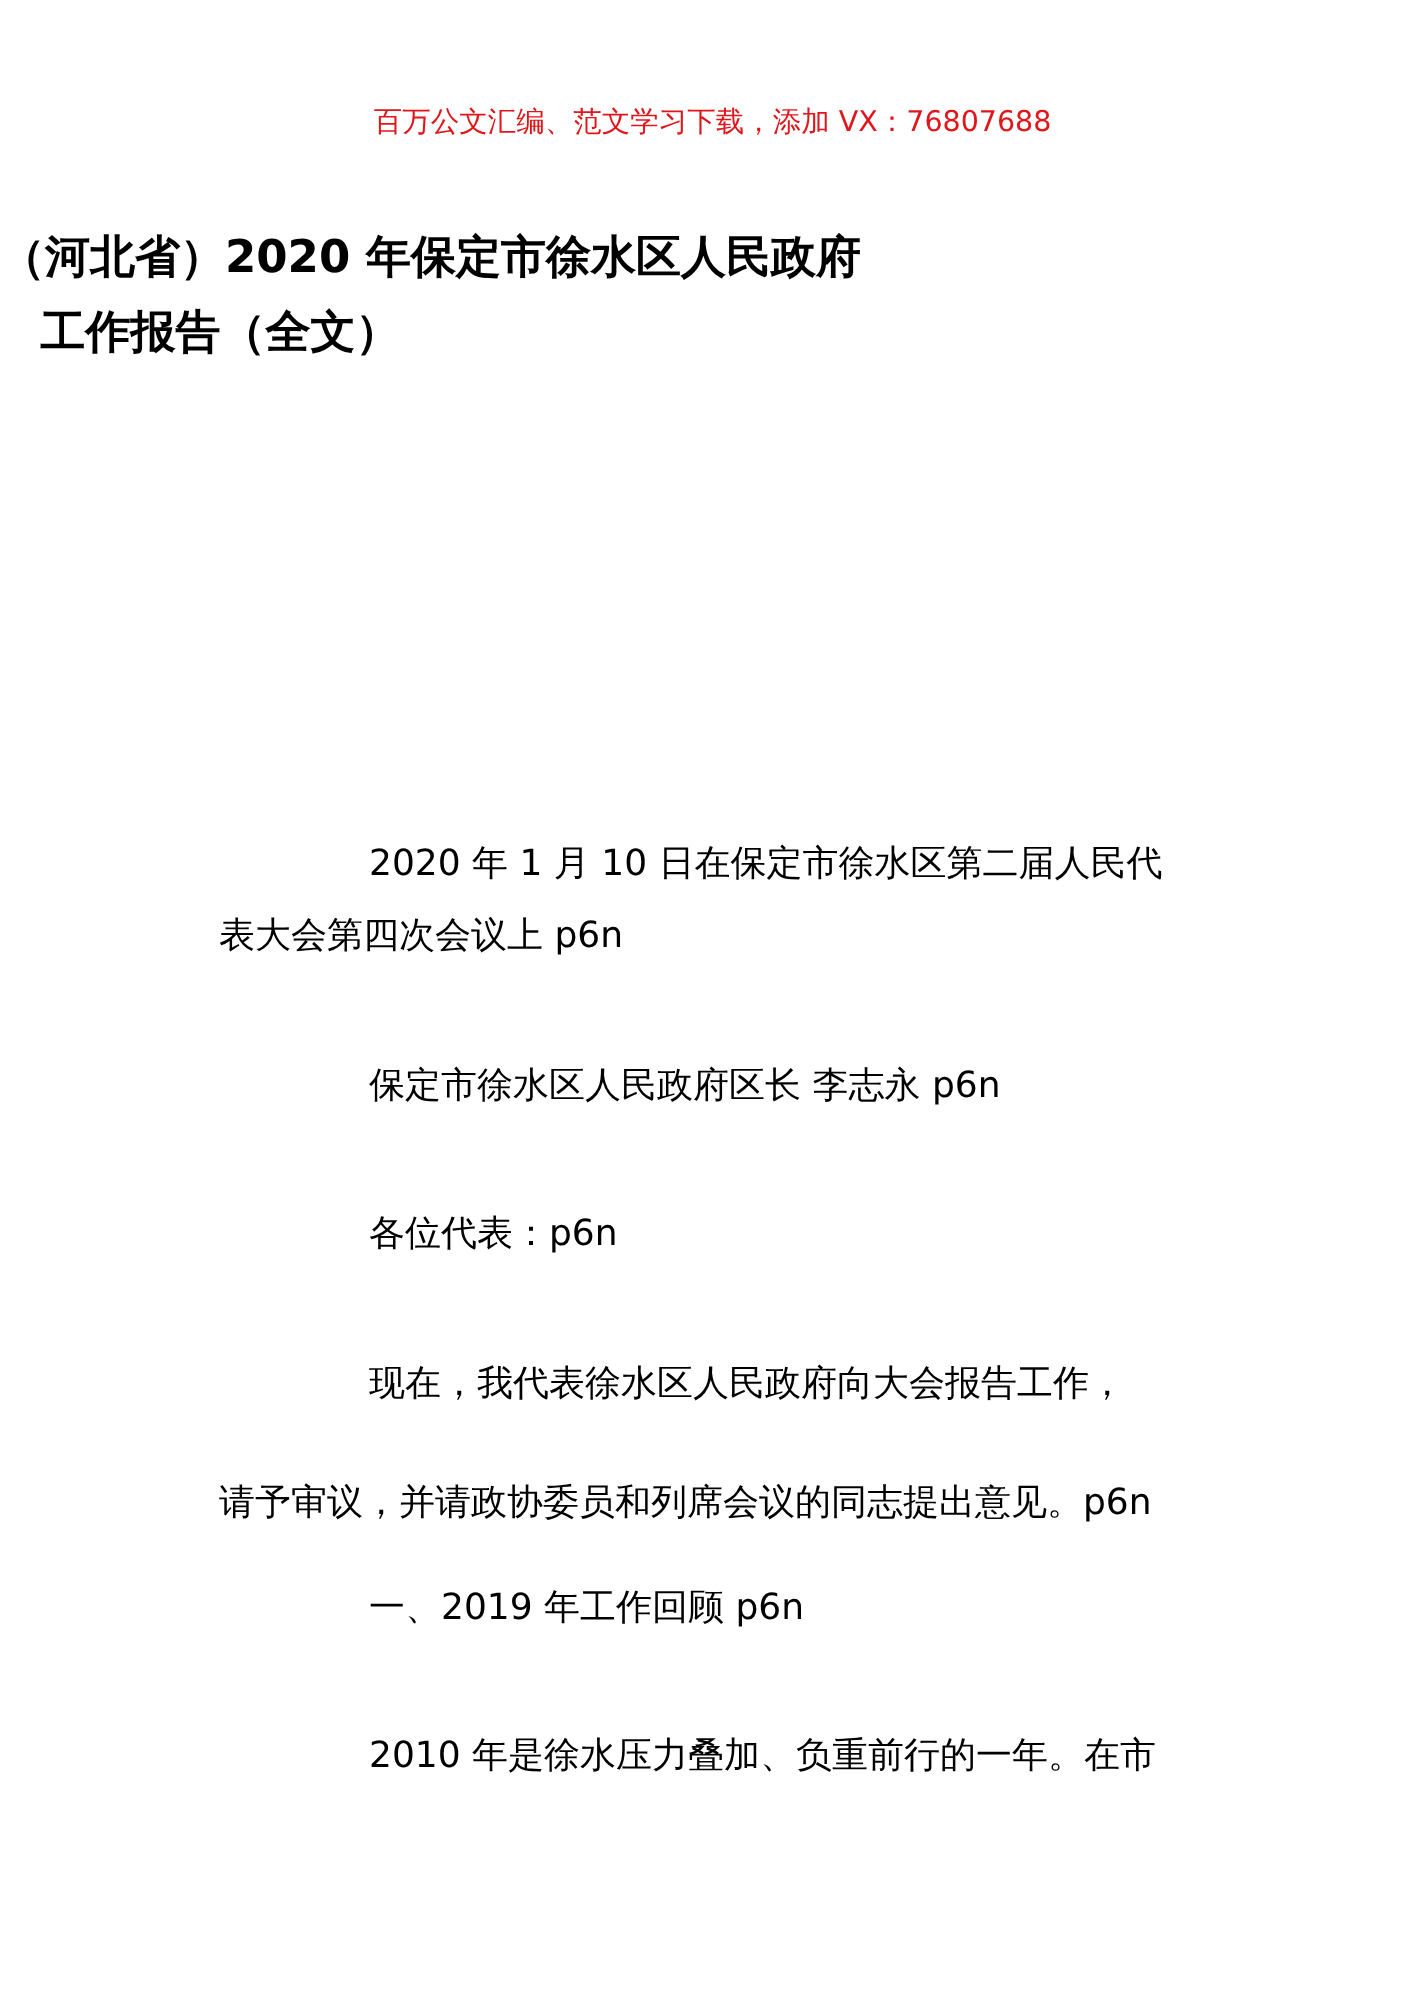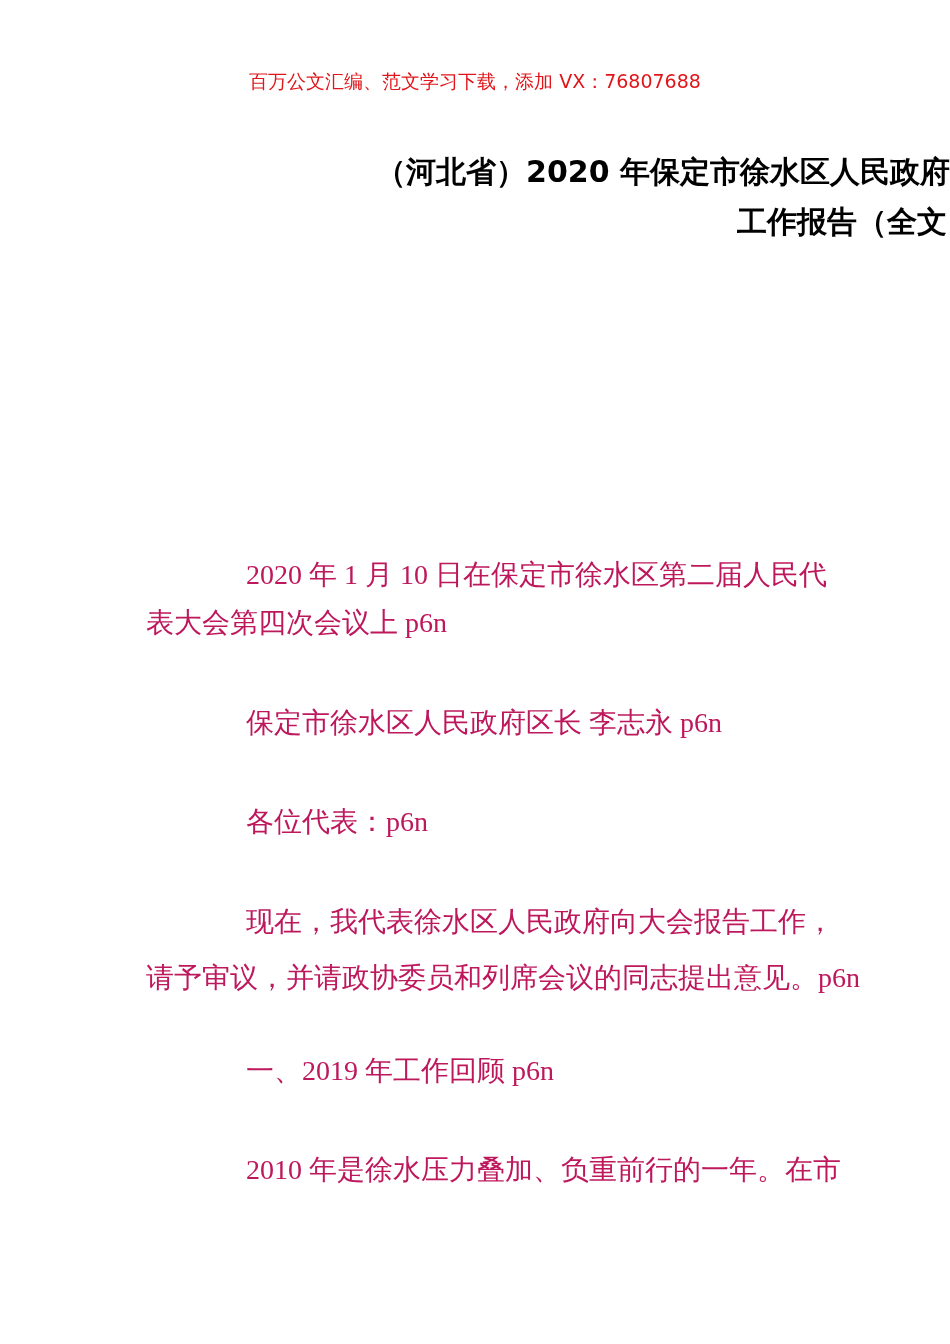--- a/index.html
+++ b/index.html
@@ -31,37 +31,36 @@
       text-align: center;
       font-size: 19px;
       line-height: 26px;
       color: #e0161b;
       letter-spacing: 0px;
     }
     .title {
       position: absolute;
       left: 0;
       width: 950px;
-      text-align: right;
+      text-align: left;
       font-size: 30px;
       font-weight: bold;
       line-height: 40px;
       color: #000000;
     }
     .title.l1 { top: 152px; }
     .title.l2 { top: 202px; padding-left: 27px; }
     .para {
       position: absolute;
       left: 146px;
       width: 665px;
-      font-size: 28px;
+      font-size: 24px;
       line-height: 48px;
-      color: #be185d;
+      color: #000000;
       white-space: nowrap;
-      font-family: Liberation Serif, serif;
     }
     .para .indent {
       display: inline-block;
       width: 100px;
     }
   </style>
 </head>
 <body>
 
 <div class="page">
@@ -72,19 +71,19 @@
   <div class="title l2">工作报告（全文）</div>
 
   <div class="para" style="top:551px;"><span class="indent"></span><span>2020 年 1 月 10 日在保定市徐水区第二届人民代</span></div>
   <div class="para" style="top:599px;">表大会第四次会议上 p6n</div>
 
   <div class="para" style="top:699px;"><span class="indent"></span><span>保定市徐水区人民政府区长 李志永 p6n</span></div>
 
   <div class="para" style="top:798px;"><span class="indent"></span><span>各位代表：p6n</span></div>
 
   <div class="para" style="top:898px;"><span class="indent"></span><span>现在，我代表徐水区人民政府向大会报告工作，</span></div>
-  <div class="para" style="top:954px;text-align:center;">请予审议，并请政协委员和列席会议的同志提出意见。p6n</div>
+  <div class="para" style="top:977px;">请予审议，并请政协委员和列席会议的同志提出意见。p6n</div>
 
   <div class="para" style="top:1047px;"><span class="indent"></span><span>一、2019 年工作回顾 p6n</span></div>
 
   <div class="para" style="top:1146px;"><span class="indent"></span><span>2010 年是徐水压力叠加、负重前行的一年。在市</span></div>
 
 </div>
 
 </body></html>

